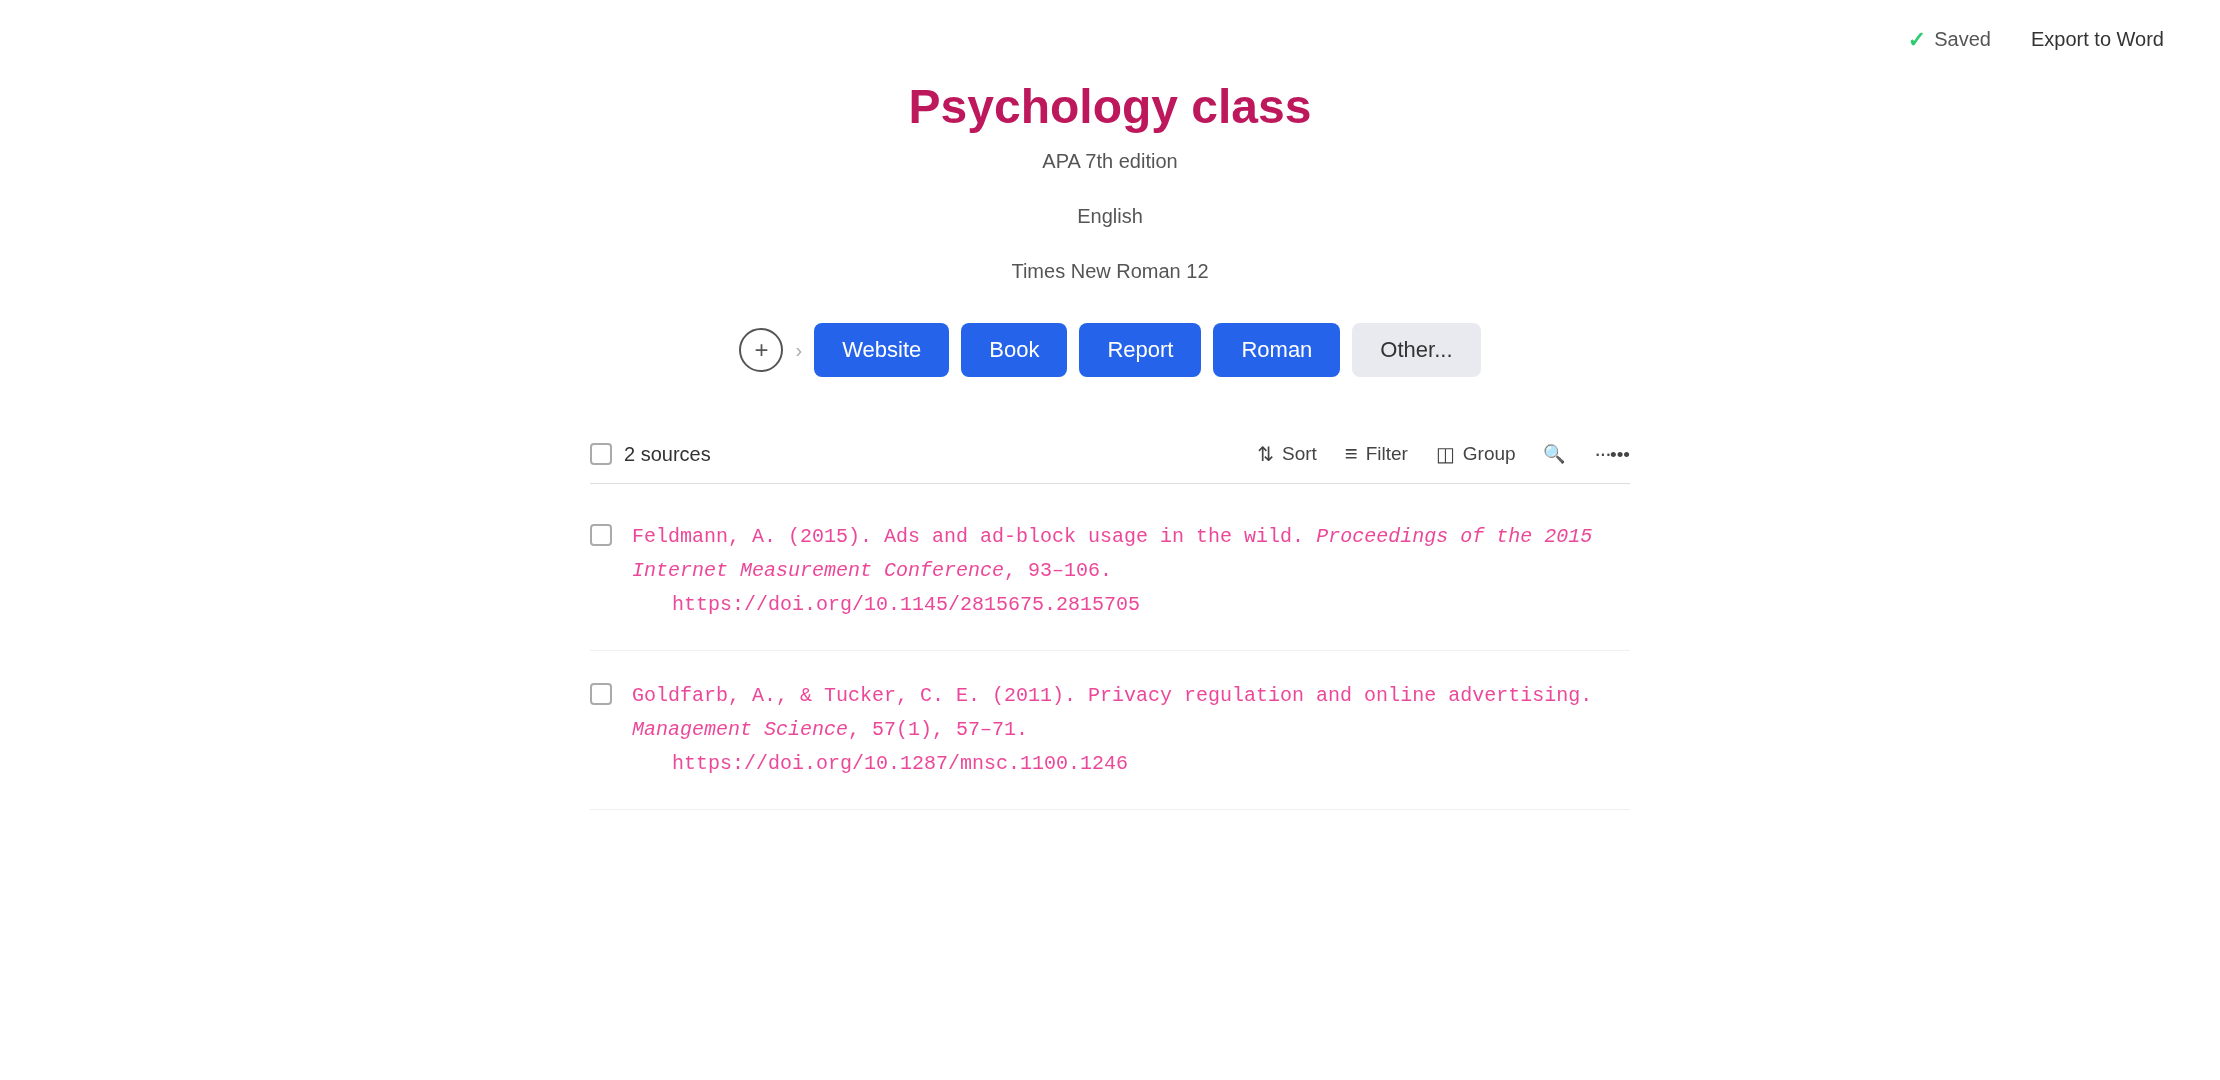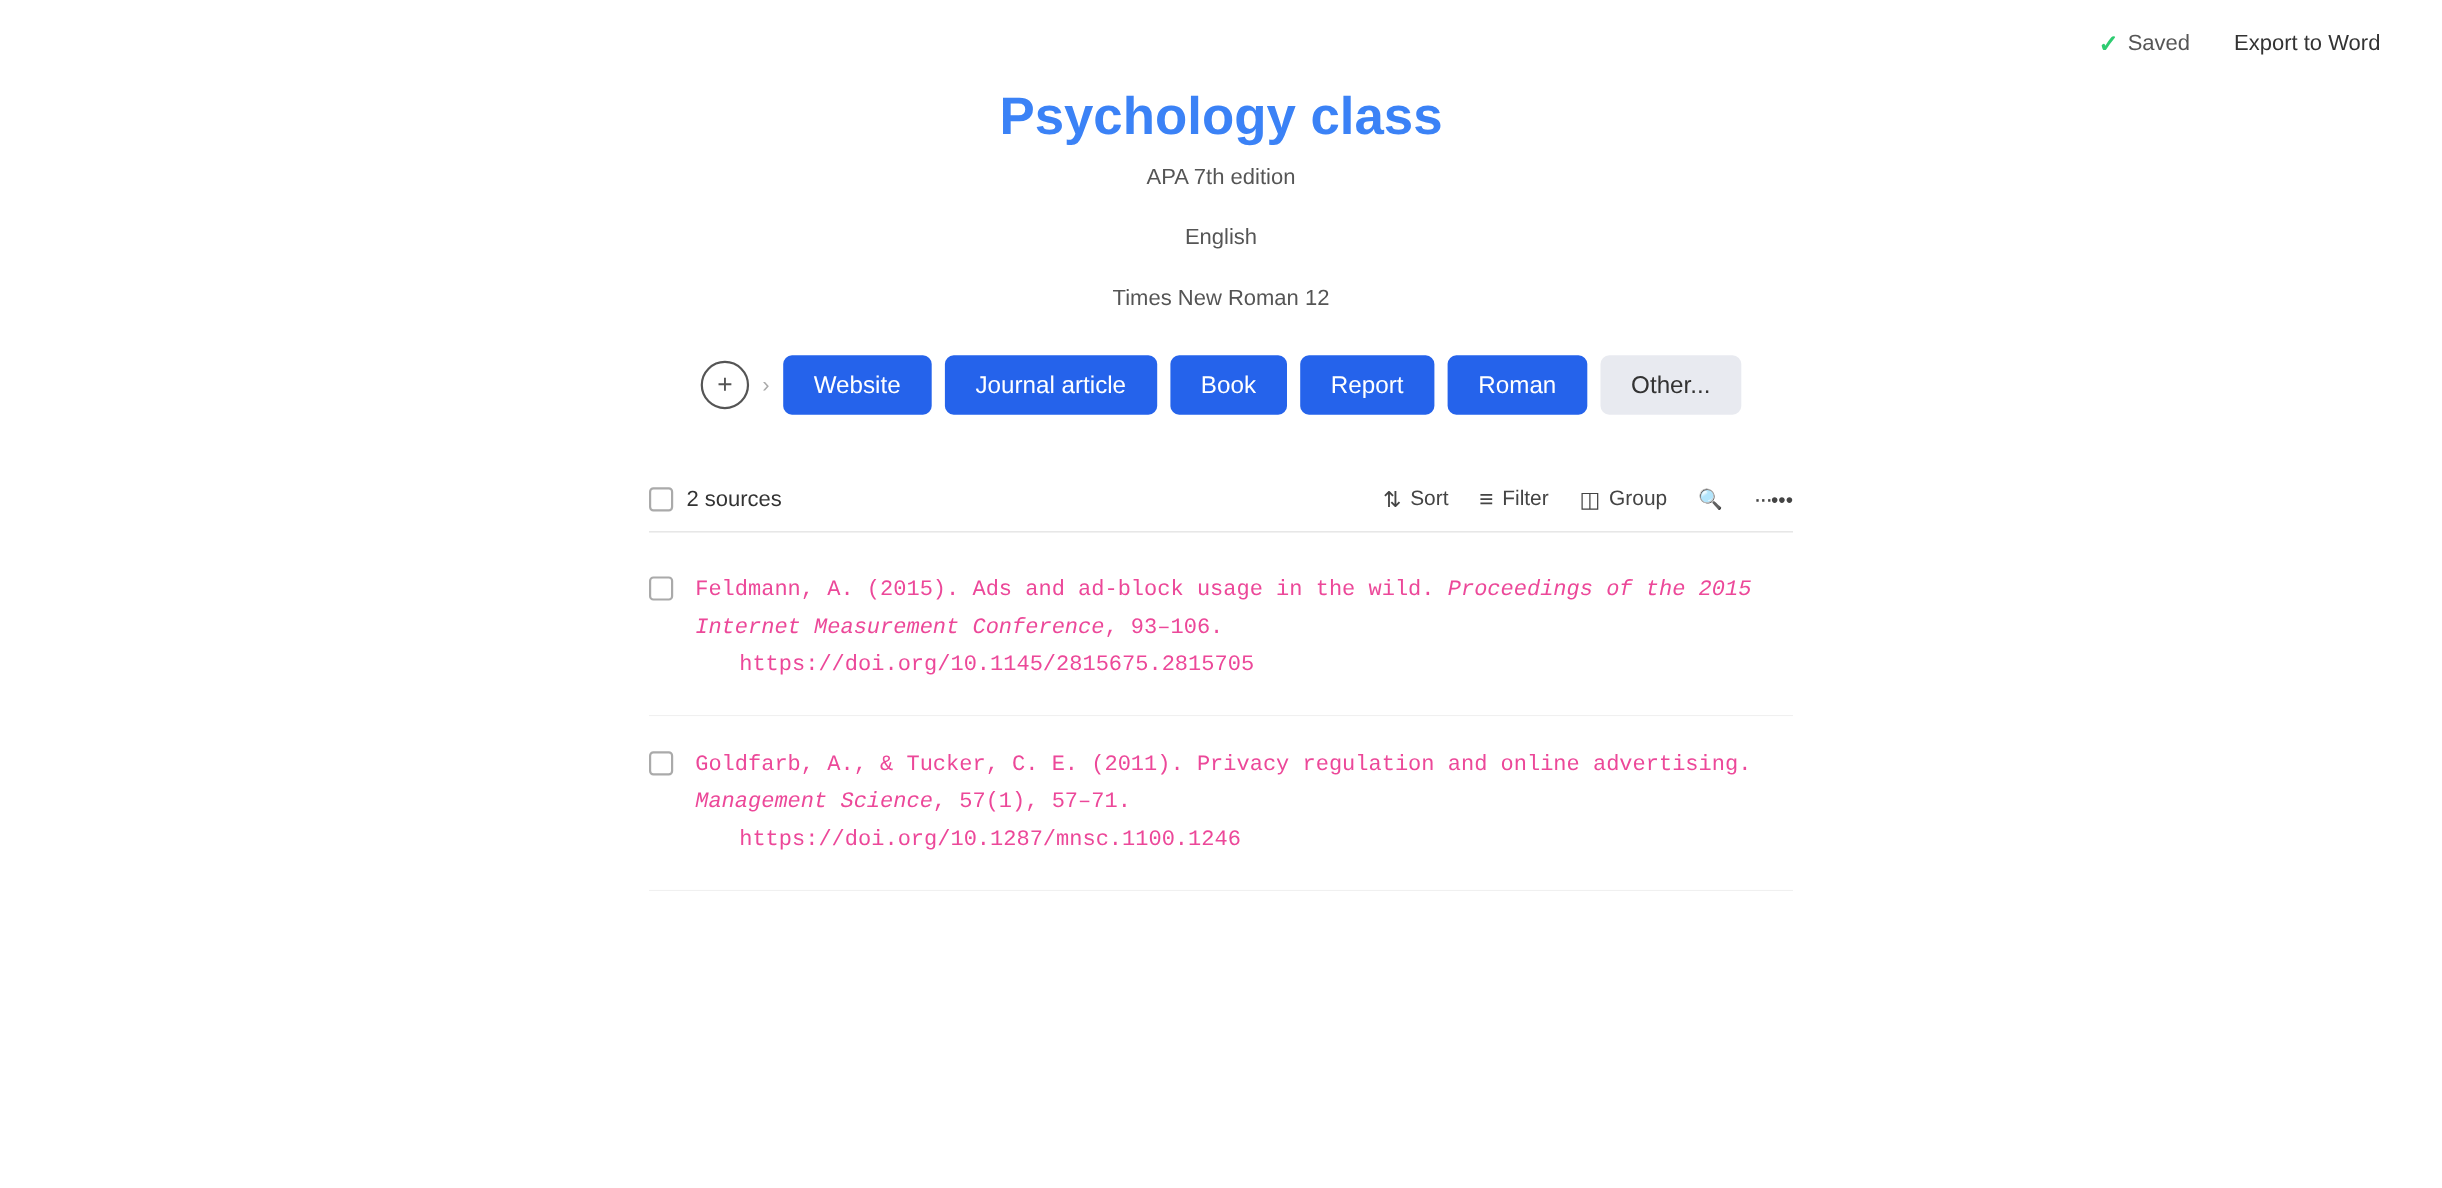--- a/index.html
+++ b/index.html
@@ -52,21 +52,21 @@
       max-width: 1200px;
       margin: 0 auto;
       padding: 0 80px;
     }
 
     .page-title {
       text-align: center;
       font-family: Arial, sans-serif;
       font-size: 48px;
       font-weight: 700;
-      color: #3b82f6;
+      color: #be185d;
       margin-bottom: 16px;
     }
 
     .page-meta {
       text-align: center;
       display: flex;
       justify-content: center;
       gap: 32px;
       font-family: Arial, sans-serif;
       font-size: 20px;
@@ -240,23 +240,20 @@
 
   <div class="source-type-bar">
     <button class="add-btn">
       <span>+</span>
     </button>
     <button class="chevron-btn">
       <span>›</span>
     </button>
     <button class="source-type-btn">
       <span>Website</span>
-    </button>
-    <button class="source-type-btn">
-      <span>Journal article</span>
     </button>
     <button class="source-type-btn">
       <span>Book</span>
     </button>
     <button class="source-type-btn">
       <span>Report</span>
     </button>
     <button class="source-type-btn">
       <span>Roman</span>
     </button>

